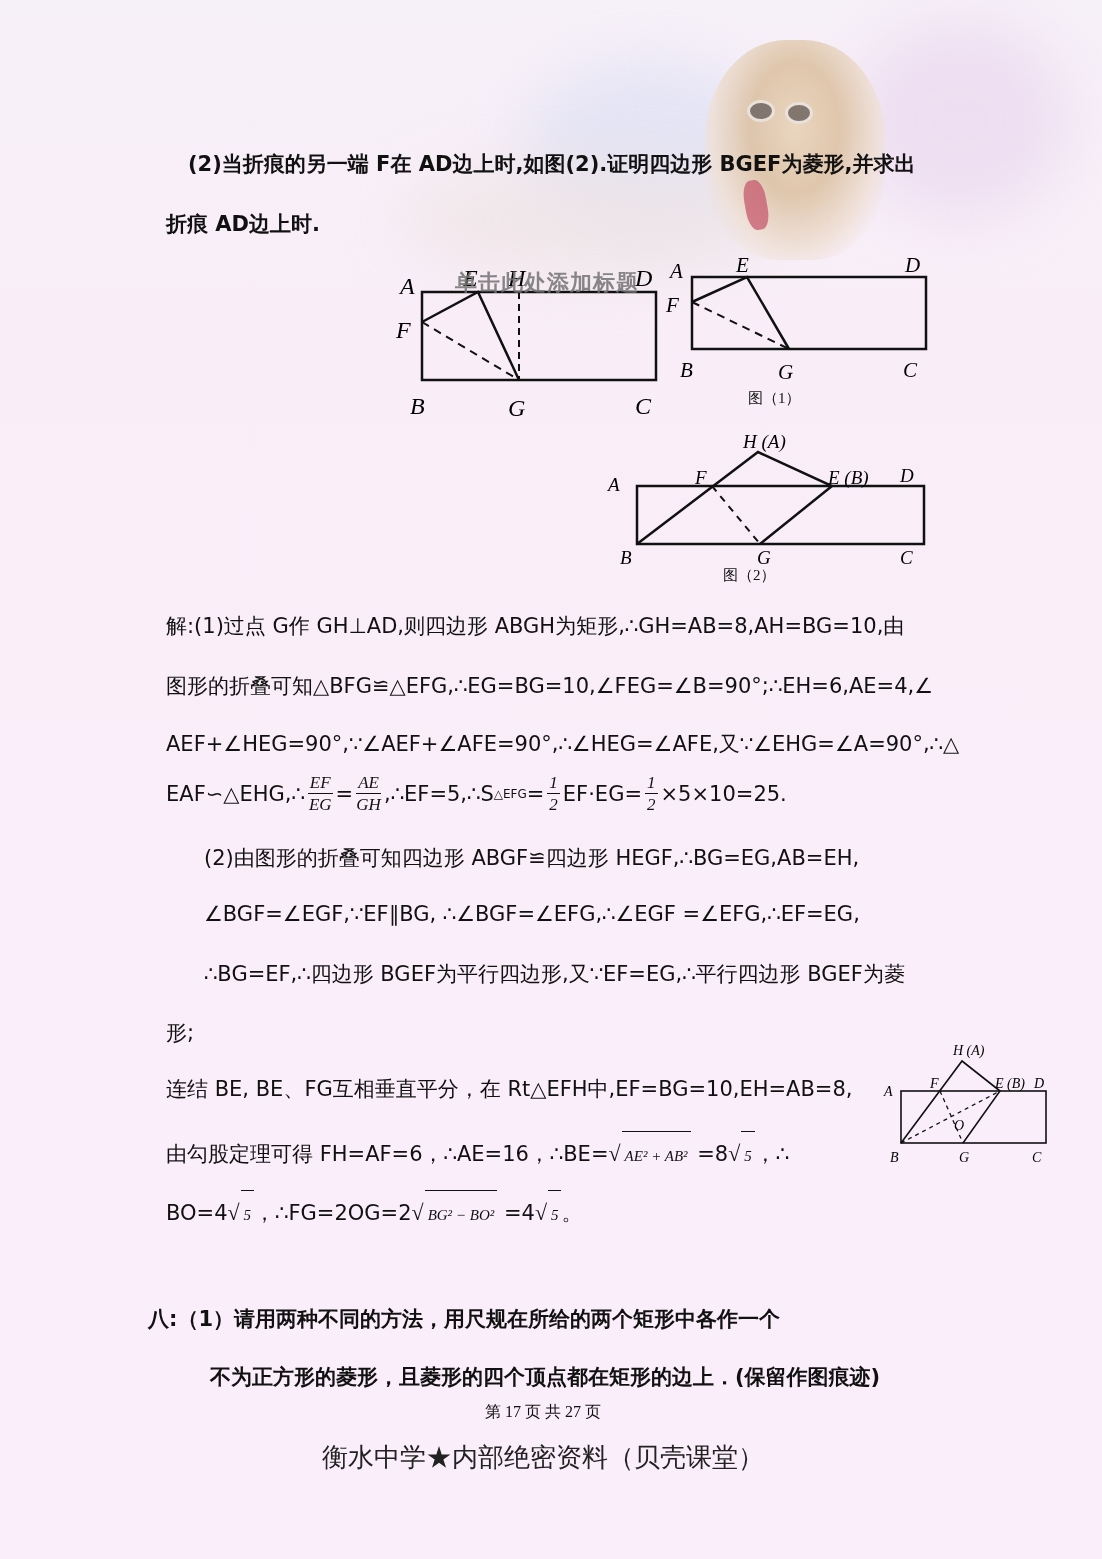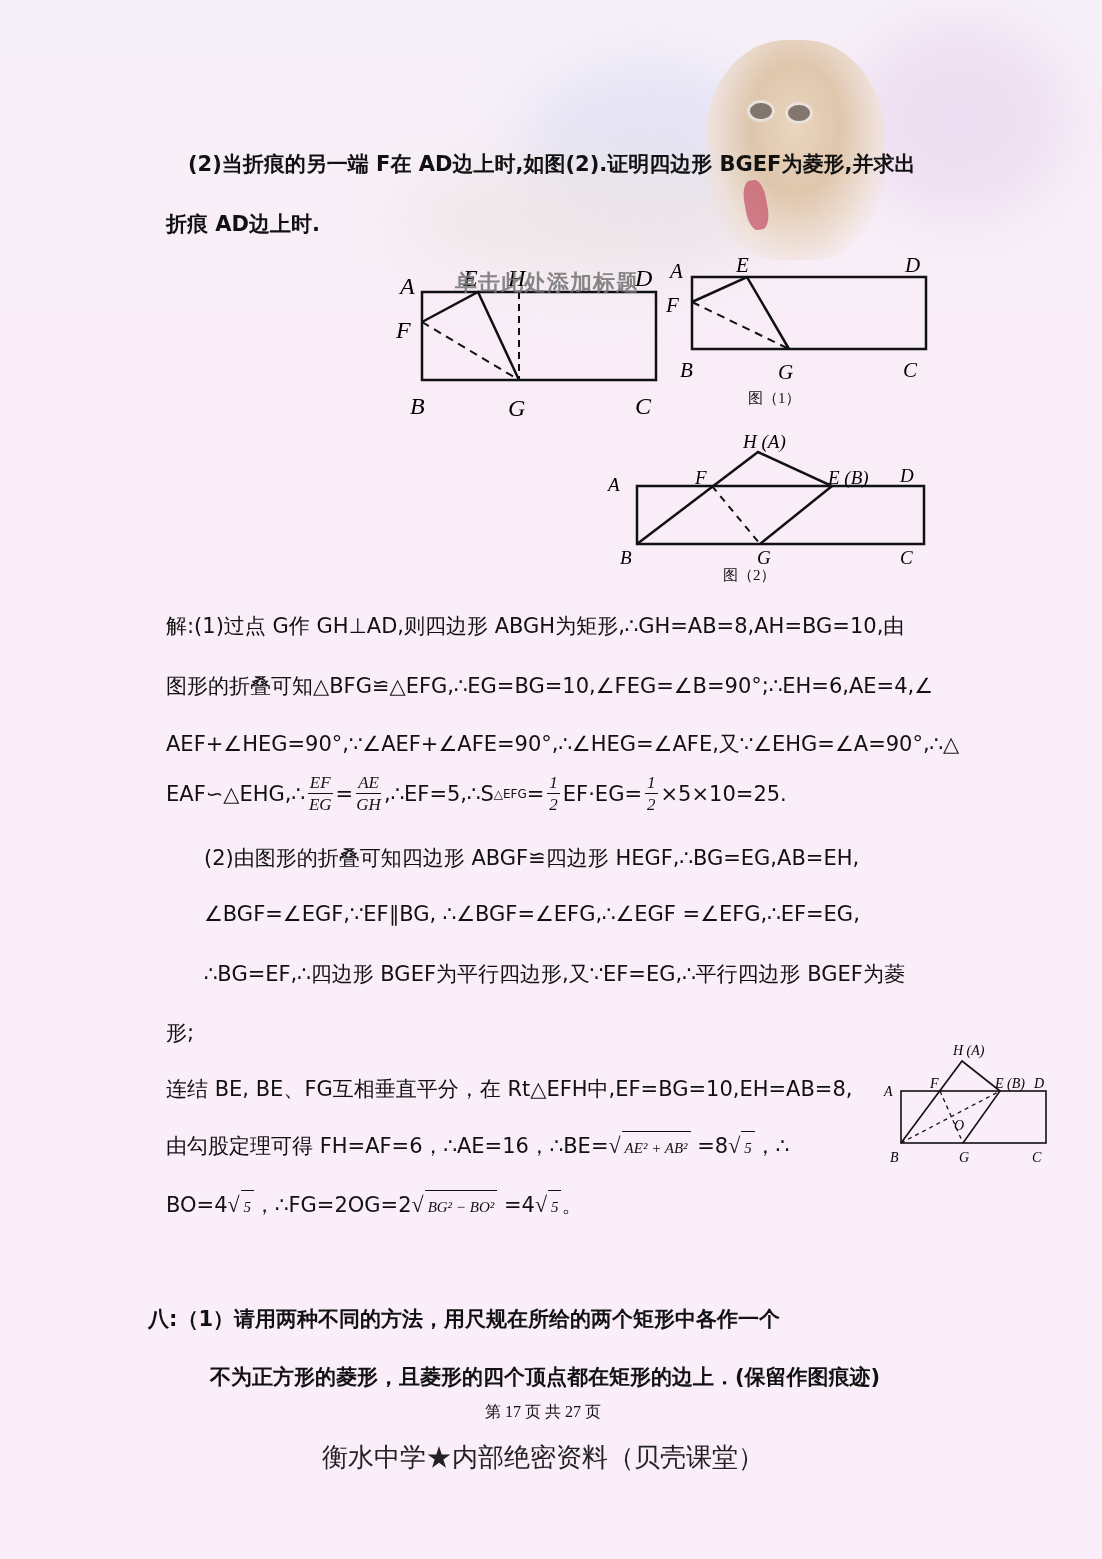--- a/index.html
+++ b/index.html
@@ -12,21 +12,21 @@
   .cat .eye{position:absolute;width:22px;height:16px;border-radius:50%;background:#6f6258;border:3px solid #e8e0d6;}
   .cat .ribbon{position:absolute;left:40px;top:140px;width:22px;height:50px;background:#c24a5e;border-radius:40%;opacity:.8;transform:rotate(-10deg);}
   .line{position:absolute;white-space:nowrap;font-size:21px;}
   .bold{font-weight:bold;}
   .fig{position:absolute;}
   .fig svg text{font-family:"Liberation Serif",serif;font-style:italic;}
   .figcap{position:absolute;font-family:"Liberation Serif",serif;font-size:15px;text-align:right;}
   .frac{display:inline-block;vertical-align:middle;text-align:center;font-family:"Liberation Serif",serif;font-style:italic;font-size:17px;line-height:1.25;margin:0 3px;}
   .frac span{display:block;}
   .frac .num{border-bottom:1px solid #111;padding:0 2px;}
-  .sqrt{display:inline-block;border-top:1px solid #111;font-family:"Liberation Serif",serif;font-style:italic;font-size:15px;padding:8px 3px;margin-left:1px;}
+  .sqrt{display:inline-block;border-top:1px solid #111;font-family:"Liberation Serif",serif;font-style:italic;font-size:15px;padding:16px 3px;margin-left:1px;}
   .rad{font-family:"Liberation Serif",serif;font-size:22px;}
   .footer{position:absolute;font-family:"Liberation Serif",serif;width:1086px;text-align:center;}
   .watermark-title{position:absolute;left:455px;top:268px;font-size:22px;color:#737373;opacity:.85;font-weight:bold;letter-spacing:1px;}
 </style>
 </head>
 <body>
 
 <div class="bgblob" style="left:520px;top:60px;width:260px;height:180px;background:#dde0f4;opacity:.7;"></div>
 <div class="bgblob" style="left:850px;top:20px;width:220px;height:200px;background:#ead8ef;opacity:.7;"></div>
 <div class="bgblob" style="left:400px;top:160px;width:380px;height:120px;background:#eee4e4;opacity:.7;"></div>

